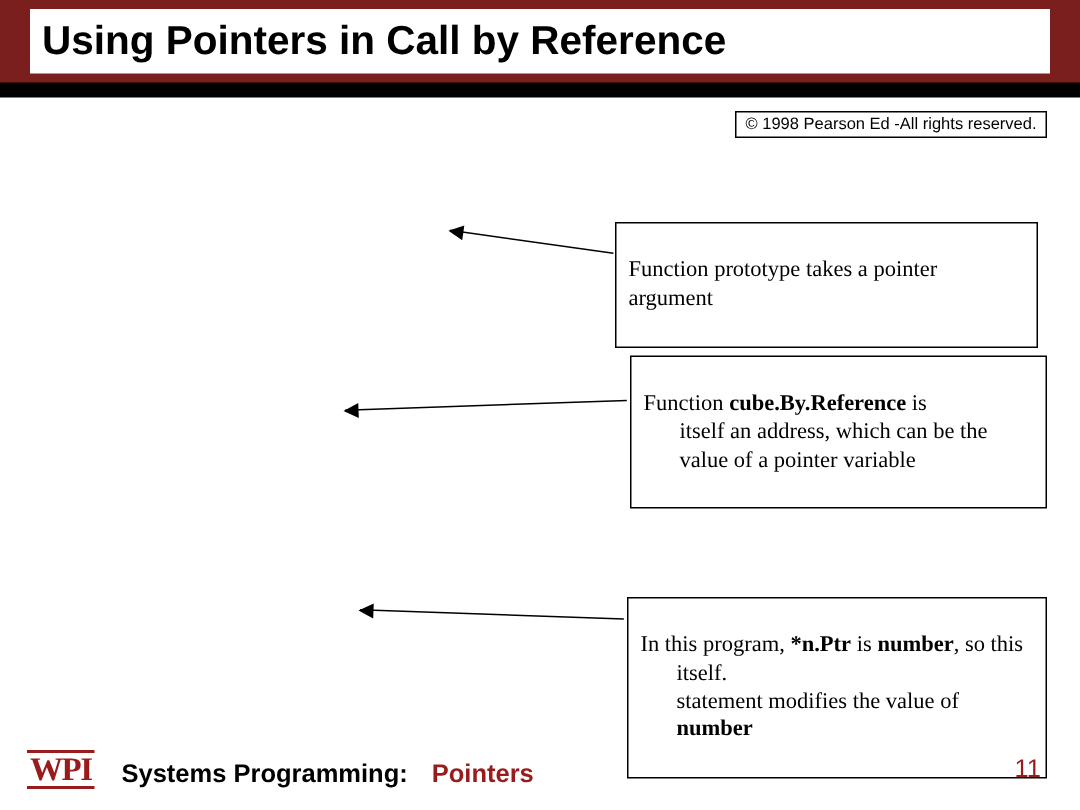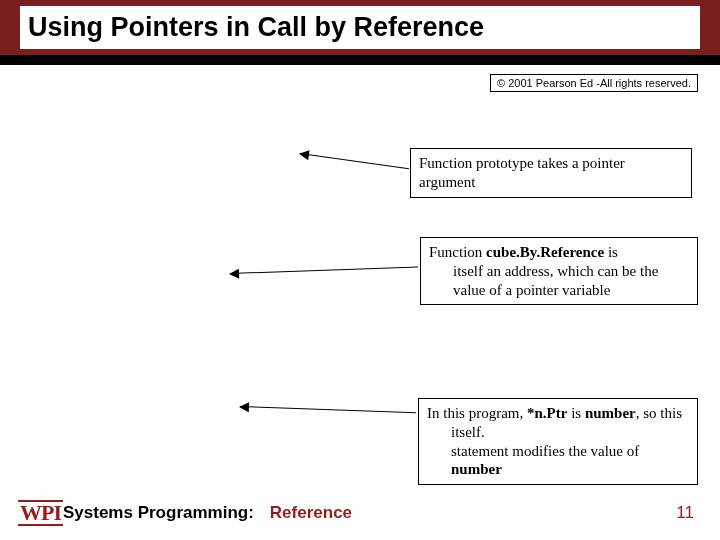--- a/index.html
+++ b/index.html
@@ -23,39 +23,39 @@
   }
   .copyright {
     position: absolute; top: 74px; right: 22px;
     border: 1px solid #000; background: #fff;
     font-family: Arial, Helvetica, sans-serif; font-size: 11px;
     padding: 2px 6px;
   }
   .callout {
     position: absolute; border: 1px solid #000; background: #fff;
     font-family: 'Times New Roman', Times, serif; font-size: 15px;
-    padding: 5px 8px; line-height: 1.25;
+    padding: 22px 8px; line-height: 1.25;
   }
   .callout .indent { padding-left: 24px; display: block; }
   .mono { font-family: Liberation Serif, serif; font-weight: 700; }
   .arrow {
     position: absolute; height: 1px; background: #000;
   }
   .arrow::before {
     content: ""; position: absolute; left: -1px; top: -4px;
     border-right: 10px solid #000;
     border-top: 5px solid transparent;
     border-bottom: 5px solid transparent;
   }
   .footer {
     position: absolute; left: 0; right: 0; bottom: 14px;
     display: flex; align-items: center; justify-content: space-between;
     padding: 0 26px 0 18px;
   }
-  .footer-left { display: flex; align-items: center; }
+  .footer-left { display: flex; align-items: flex-end; gap: 18px; }
   .logo {
     font-family: Georgia, serif; font-weight: 700; font-size: 22px;
     color: #9a1b1b; letter-spacing: -1px;
     border-top: 2px solid #9a1b1b; border-bottom: 2px solid #9a1b1b;
     padding: 0 2px; line-height: 1;
   }
   .footer-label {
     font-family: "Comic Sans MS", cursive, sans-serif; font-weight: 700;
     font-size: 17px; color: #000;
   }
@@ -71,21 +71,21 @@
 <body>
 
 <div class="slide">
 
   <div class="title-band"></div>
   <div class="title-wrap">
     <span>Using Pointers in Call by Reference</span>
   </div>
   <div class="black-bar"></div>
 
-  <div class="copyright">© 2001 Pearson Ed -All rights reserved.</div>
+  <div class="copyright">© 1998 Pearson Ed -All rights reserved.</div>
 
   <div class="callout" style="top:148px; left:410px; right:28px;">
     <span>Function prototype takes a pointer argument</span>
   </div>
   <div class="arrow" style="top:153px; left:300px; width:110px; transform:rotate(8deg); transform-origin:left center;"></div>
 
   <div class="callout" style="top:237px; left:420px; right:22px;">
     <span>
       <span>Function </span><span class="mono">cube.By.Reference</span><span> is</span>
     </span>
@@ -104,19 +104,19 @@
     </span>
   </div>
   <div class="arrow" style="top:406px; left:240px; width:176px; transform:rotate(2deg); transform-origin:left center;"></div>
 
   <div class="footer">
     <div class="footer-left">
       <span class="logo">WPI</span>
       <span>
         <span class="footer-label">Systems Programming:</span>
         &nbsp;&nbsp;
-        <span class="footer-topic">Reference</span>
+        <span class="footer-topic">Pointers</span>
       </span>
     </div>
     <span class="page-num">11</span>
   </div>
 
 </div>
 
 </body></html>

